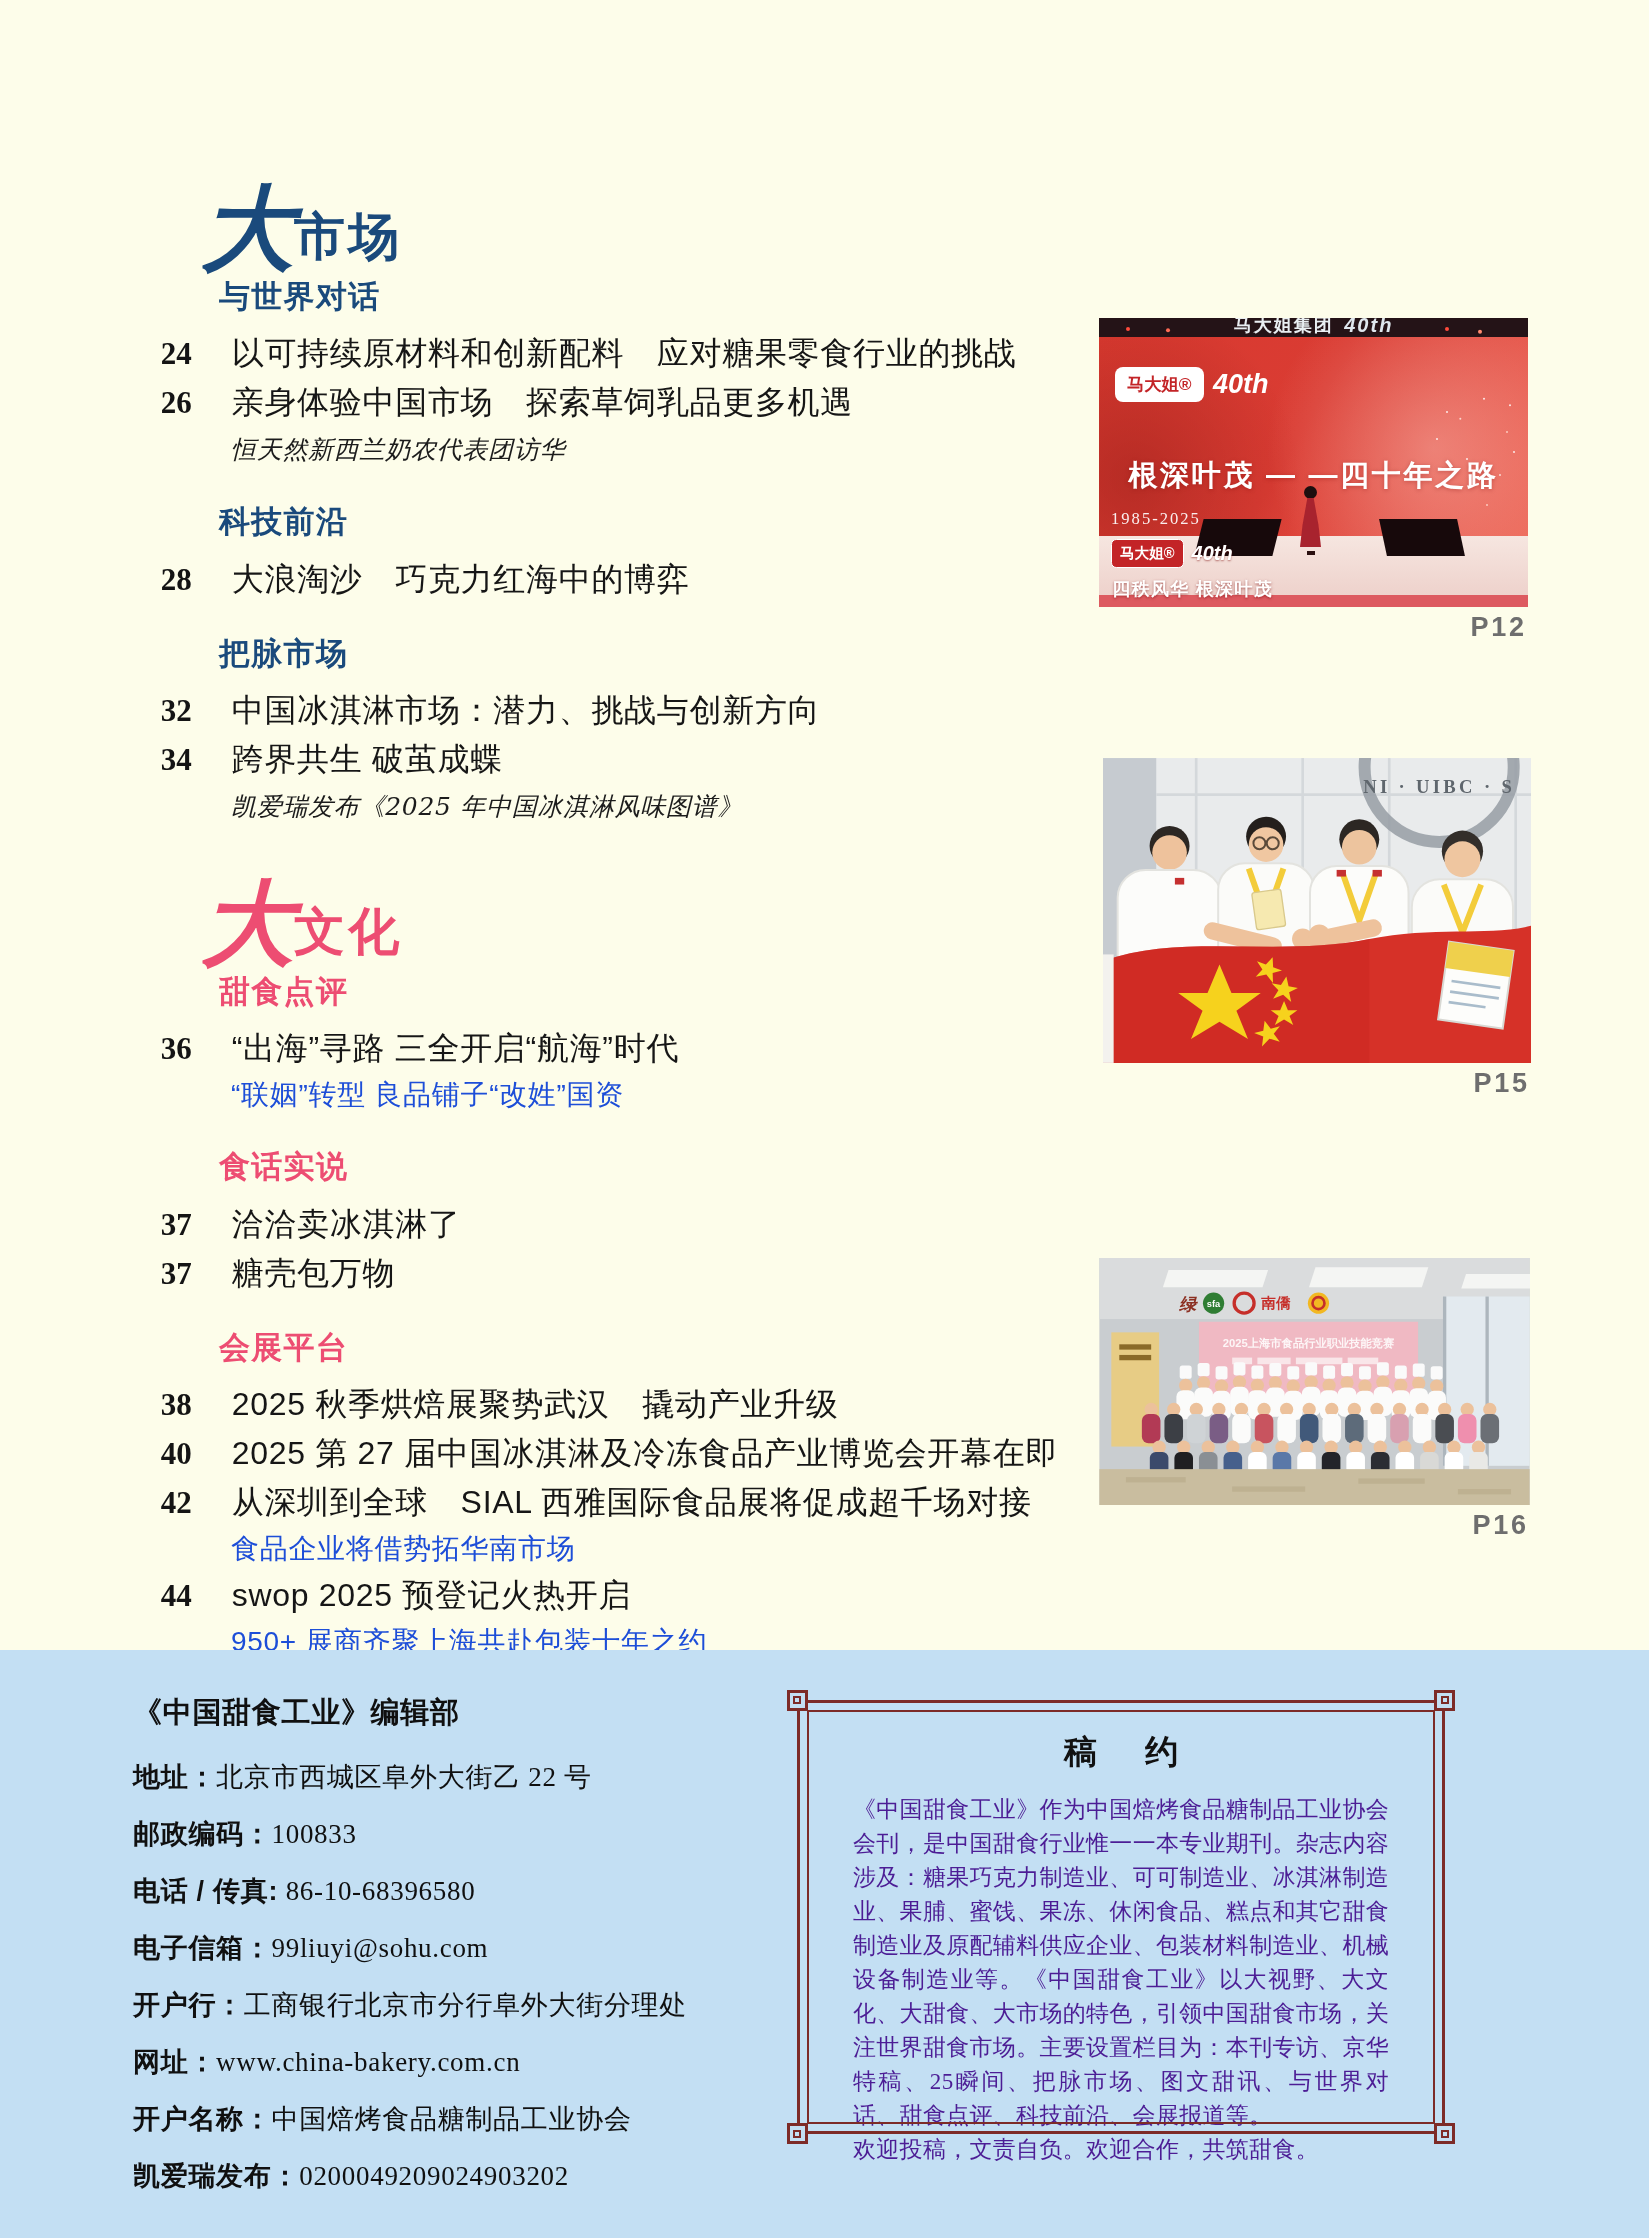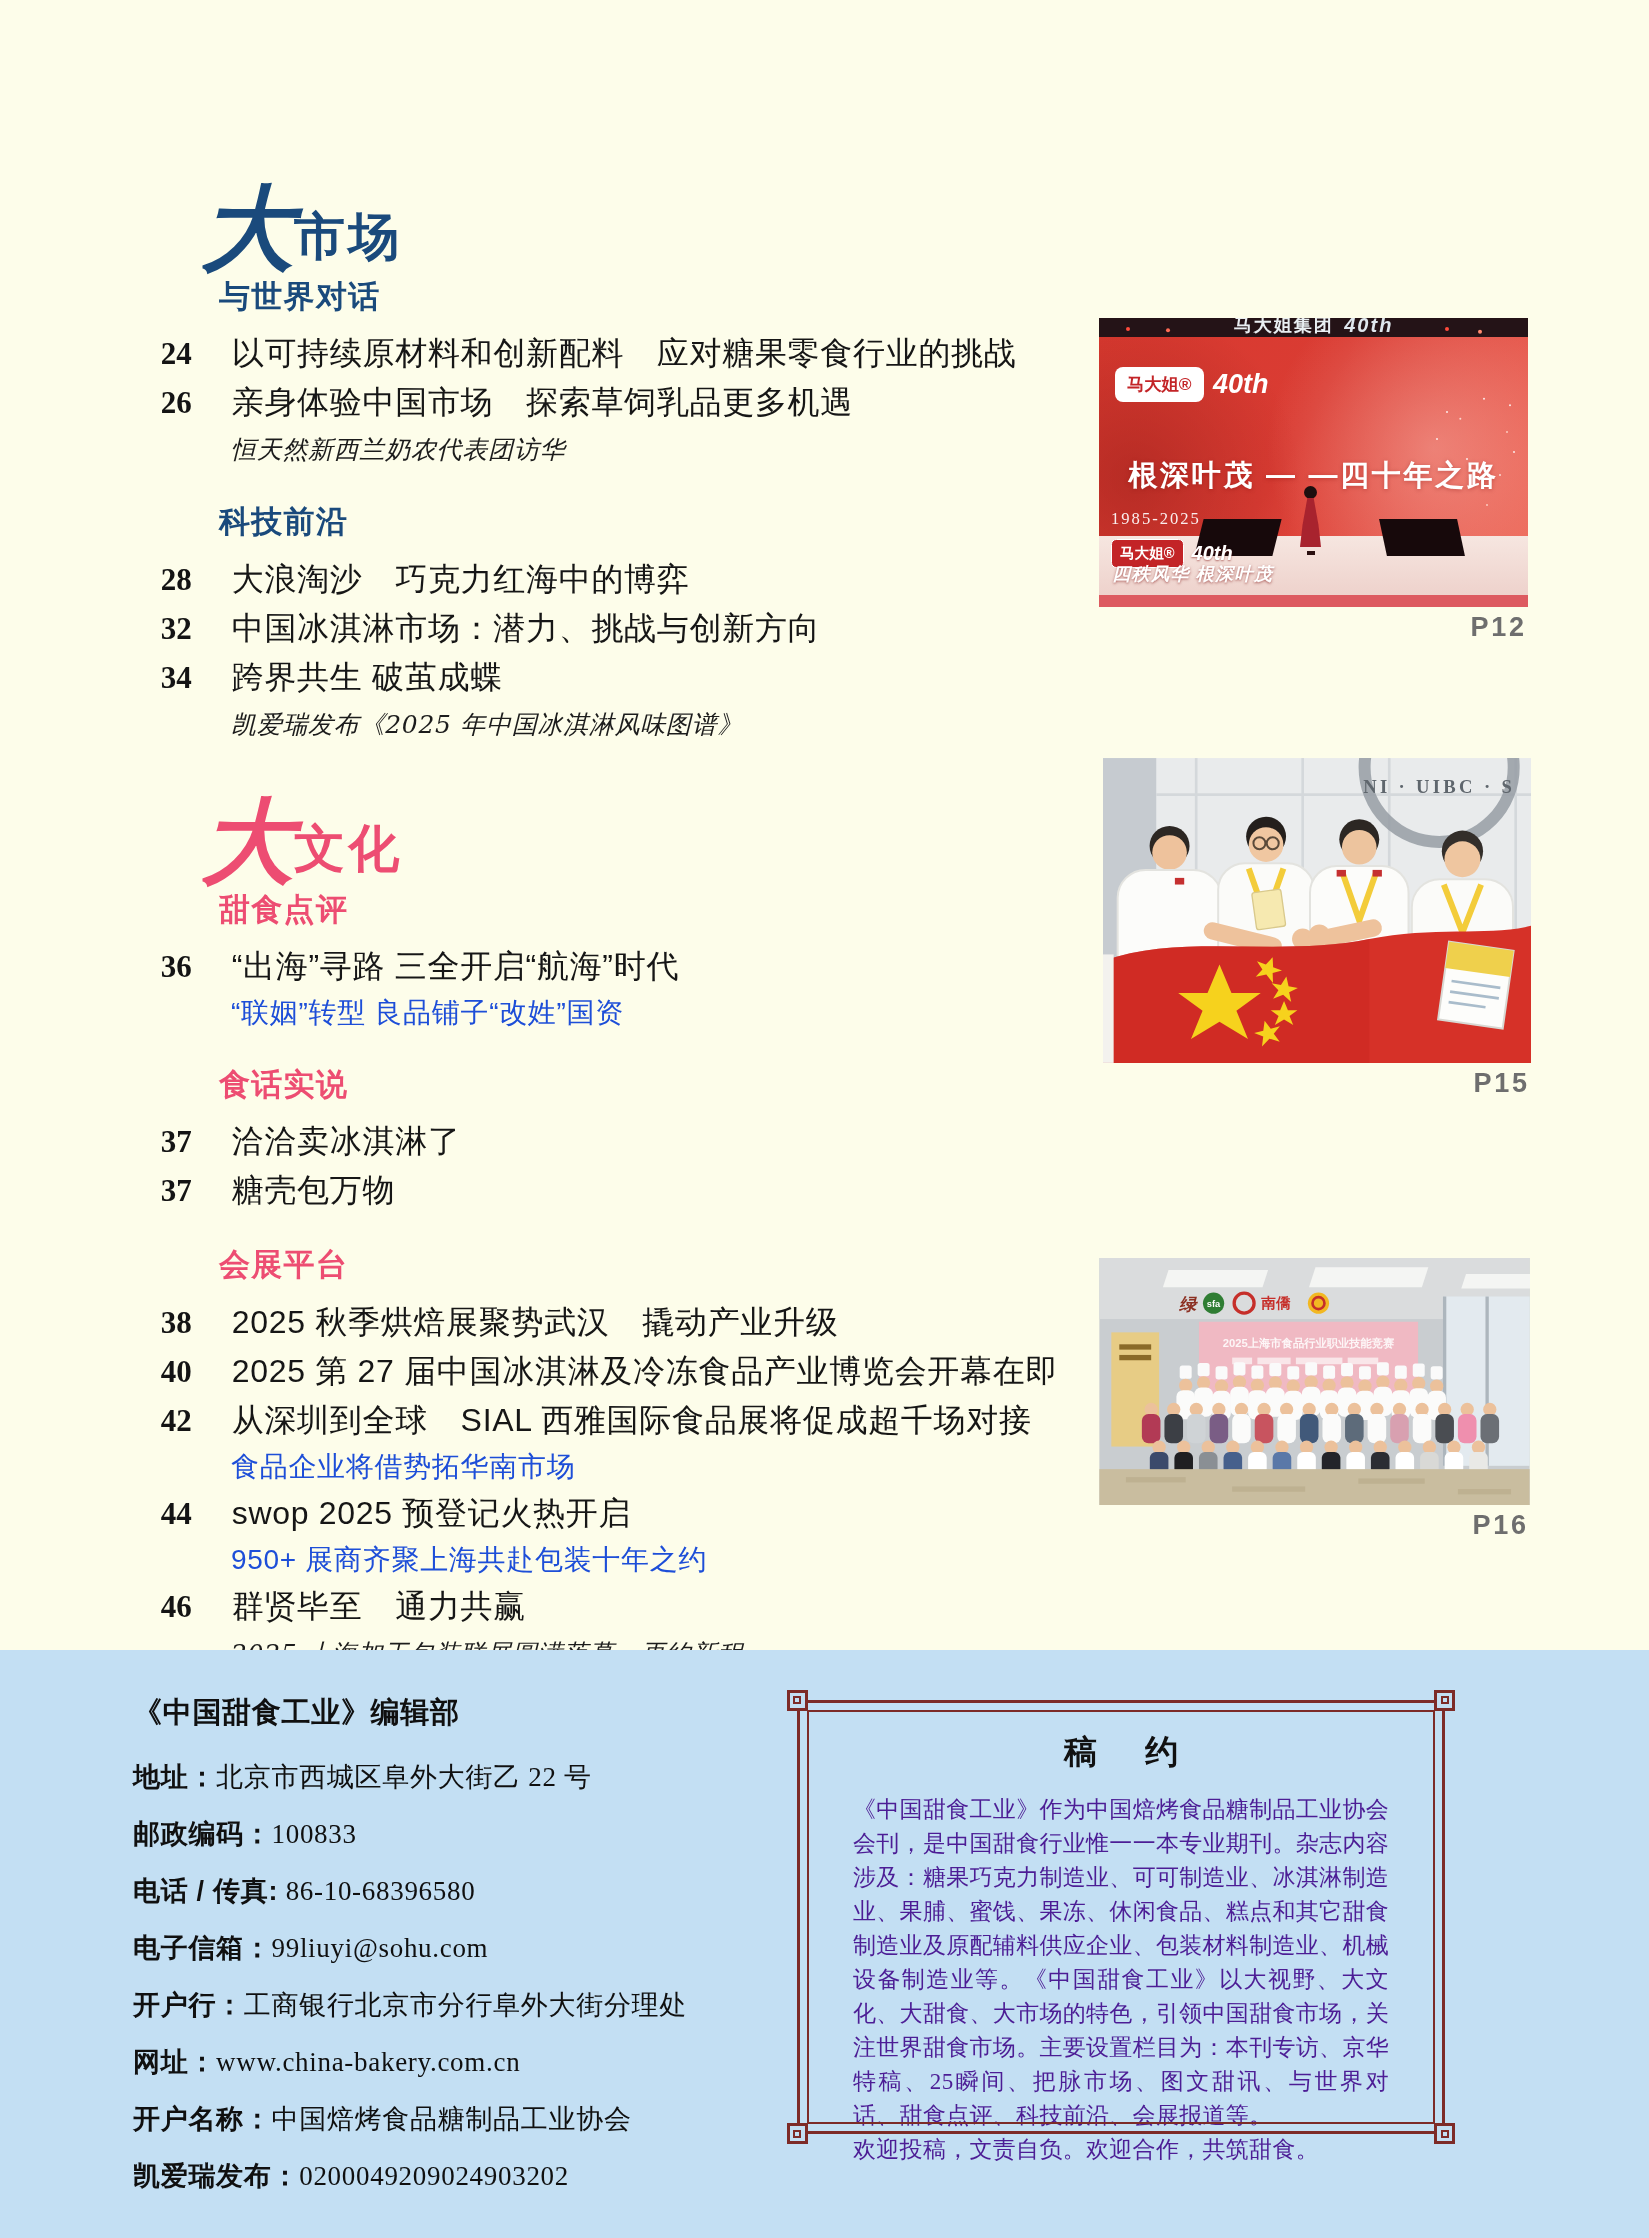--- a/index.html
+++ b/index.html
@@ -54,21 +54,21 @@
   .sp-l{left:100px;}
   .sp-r{right:67px; transform:skewX(12deg);}
   .p1-woman{position:absolute; left:197px; bottom:52px; width:29px; height:69px; z-index:2;}
   .p1-woman .hair{position:absolute; left:8px; top:0; width:13.3px; height:13.3px; border-radius:50%; background:#1d0f0f;}
   .p1-woman .dress{position:absolute; left:4px; top:12px; width:21px; height:49px; background:#a8232e; clip-path:polygon(35% 0,65% 0,88% 55%,100% 100%,0 100%,12% 55%);}
   .p1-woman .feet{position:absolute; left:10.6px; bottom:0; width:8px; height:4px; background:#2a1010;}
   .p1-years{position:absolute; left:12px; bottom:78px; color:#fff; opacity:.92; font-size:16.6px; letter-spacing:2px; font-family:"Liberation Serif", serif;}
   .p1-brandrow{position:absolute; left:12px; bottom:39px; display:flex; align-items:center; gap:8px;}
   .p1-pill2{background:#c32427; color:#fff; font-weight:700; font-size:14.6px; padding:4px 8px; border-radius:5.3px; border:1.3px solid #fff;}
   .p1-40b{color:#fff; font-weight:700; font-style:italic; font-size:20px; text-shadow:0 0.7px 2px rgba(120,0,0,.5);}
-  .p1-slogan{position:absolute; left:13.3px; bottom:21px; color:#fff; font-size:18px; font-weight:700; font-style:italic; letter-spacing:1.3px; text-shadow:0 0.7px 2.7px rgba(120,0,0,.6);}
+  .p1-slogan{position:absolute; left:13.3px; bottom:6px; color:#fff; font-size:18px; font-weight:700; letter-spacing:1.3px; text-shadow:0 0.7px 2.7px rgba(120,0,0,.6);}
 
   
   .band{position:absolute; left:0; top:1650px; width:1649px; height:589px; background:#c3dff3;}
   .editorial{position:absolute; left:133px; top:43px; width:652px;}
   .ed-title{font-size:29px; font-weight:700; color:#101010; margin-bottom:28px; letter-spacing:0.7px;}
   .ed-row{font-size:27px; margin-bottom:24px; line-height:33px; color:#101010;}
   .ed-label{font-weight:700; letter-spacing:0.7px;}
   .ed-val{font-family:"Liberation Serif", serif; letter-spacing:0.7px;}
 
   .notice{position:absolute; left:797px; top:50px; width:648px; height:434px; border:3.3px solid #7d2b27; box-sizing:border-box; padding:20px 53px 0 53px;}
@@ -104,20 +104,21 @@
         <span class="txt">亲身体验中国市场　探索草饲乳品更多机遇</span>
       </div>
       <div class="note">恒天然新西兰奶农代表团访华</div>
 
       <h3 class="sub navy">科技前沿</h3>
       <div class="item">
         <span class="num">28</span>
         <span class="txt">大浪淘沙　巧克力红海中的博弈</span>
       </div>
 
+      <h3 class="sub navy">把脉市场</h3>
       <div class="item">
         <span class="num">32</span>
         <span class="txt">中国冰淇淋市场：潜力、挑战与创新方向</span>
       </div>
       <div class="item">
         <span class="num">34</span>
         <span class="txt">跨界共生 破茧成蝶</span>
       </div>
       <div class="note">凯爱瑞发布《2025 年中国冰淇淋风味图谱》</div>
     </section>

